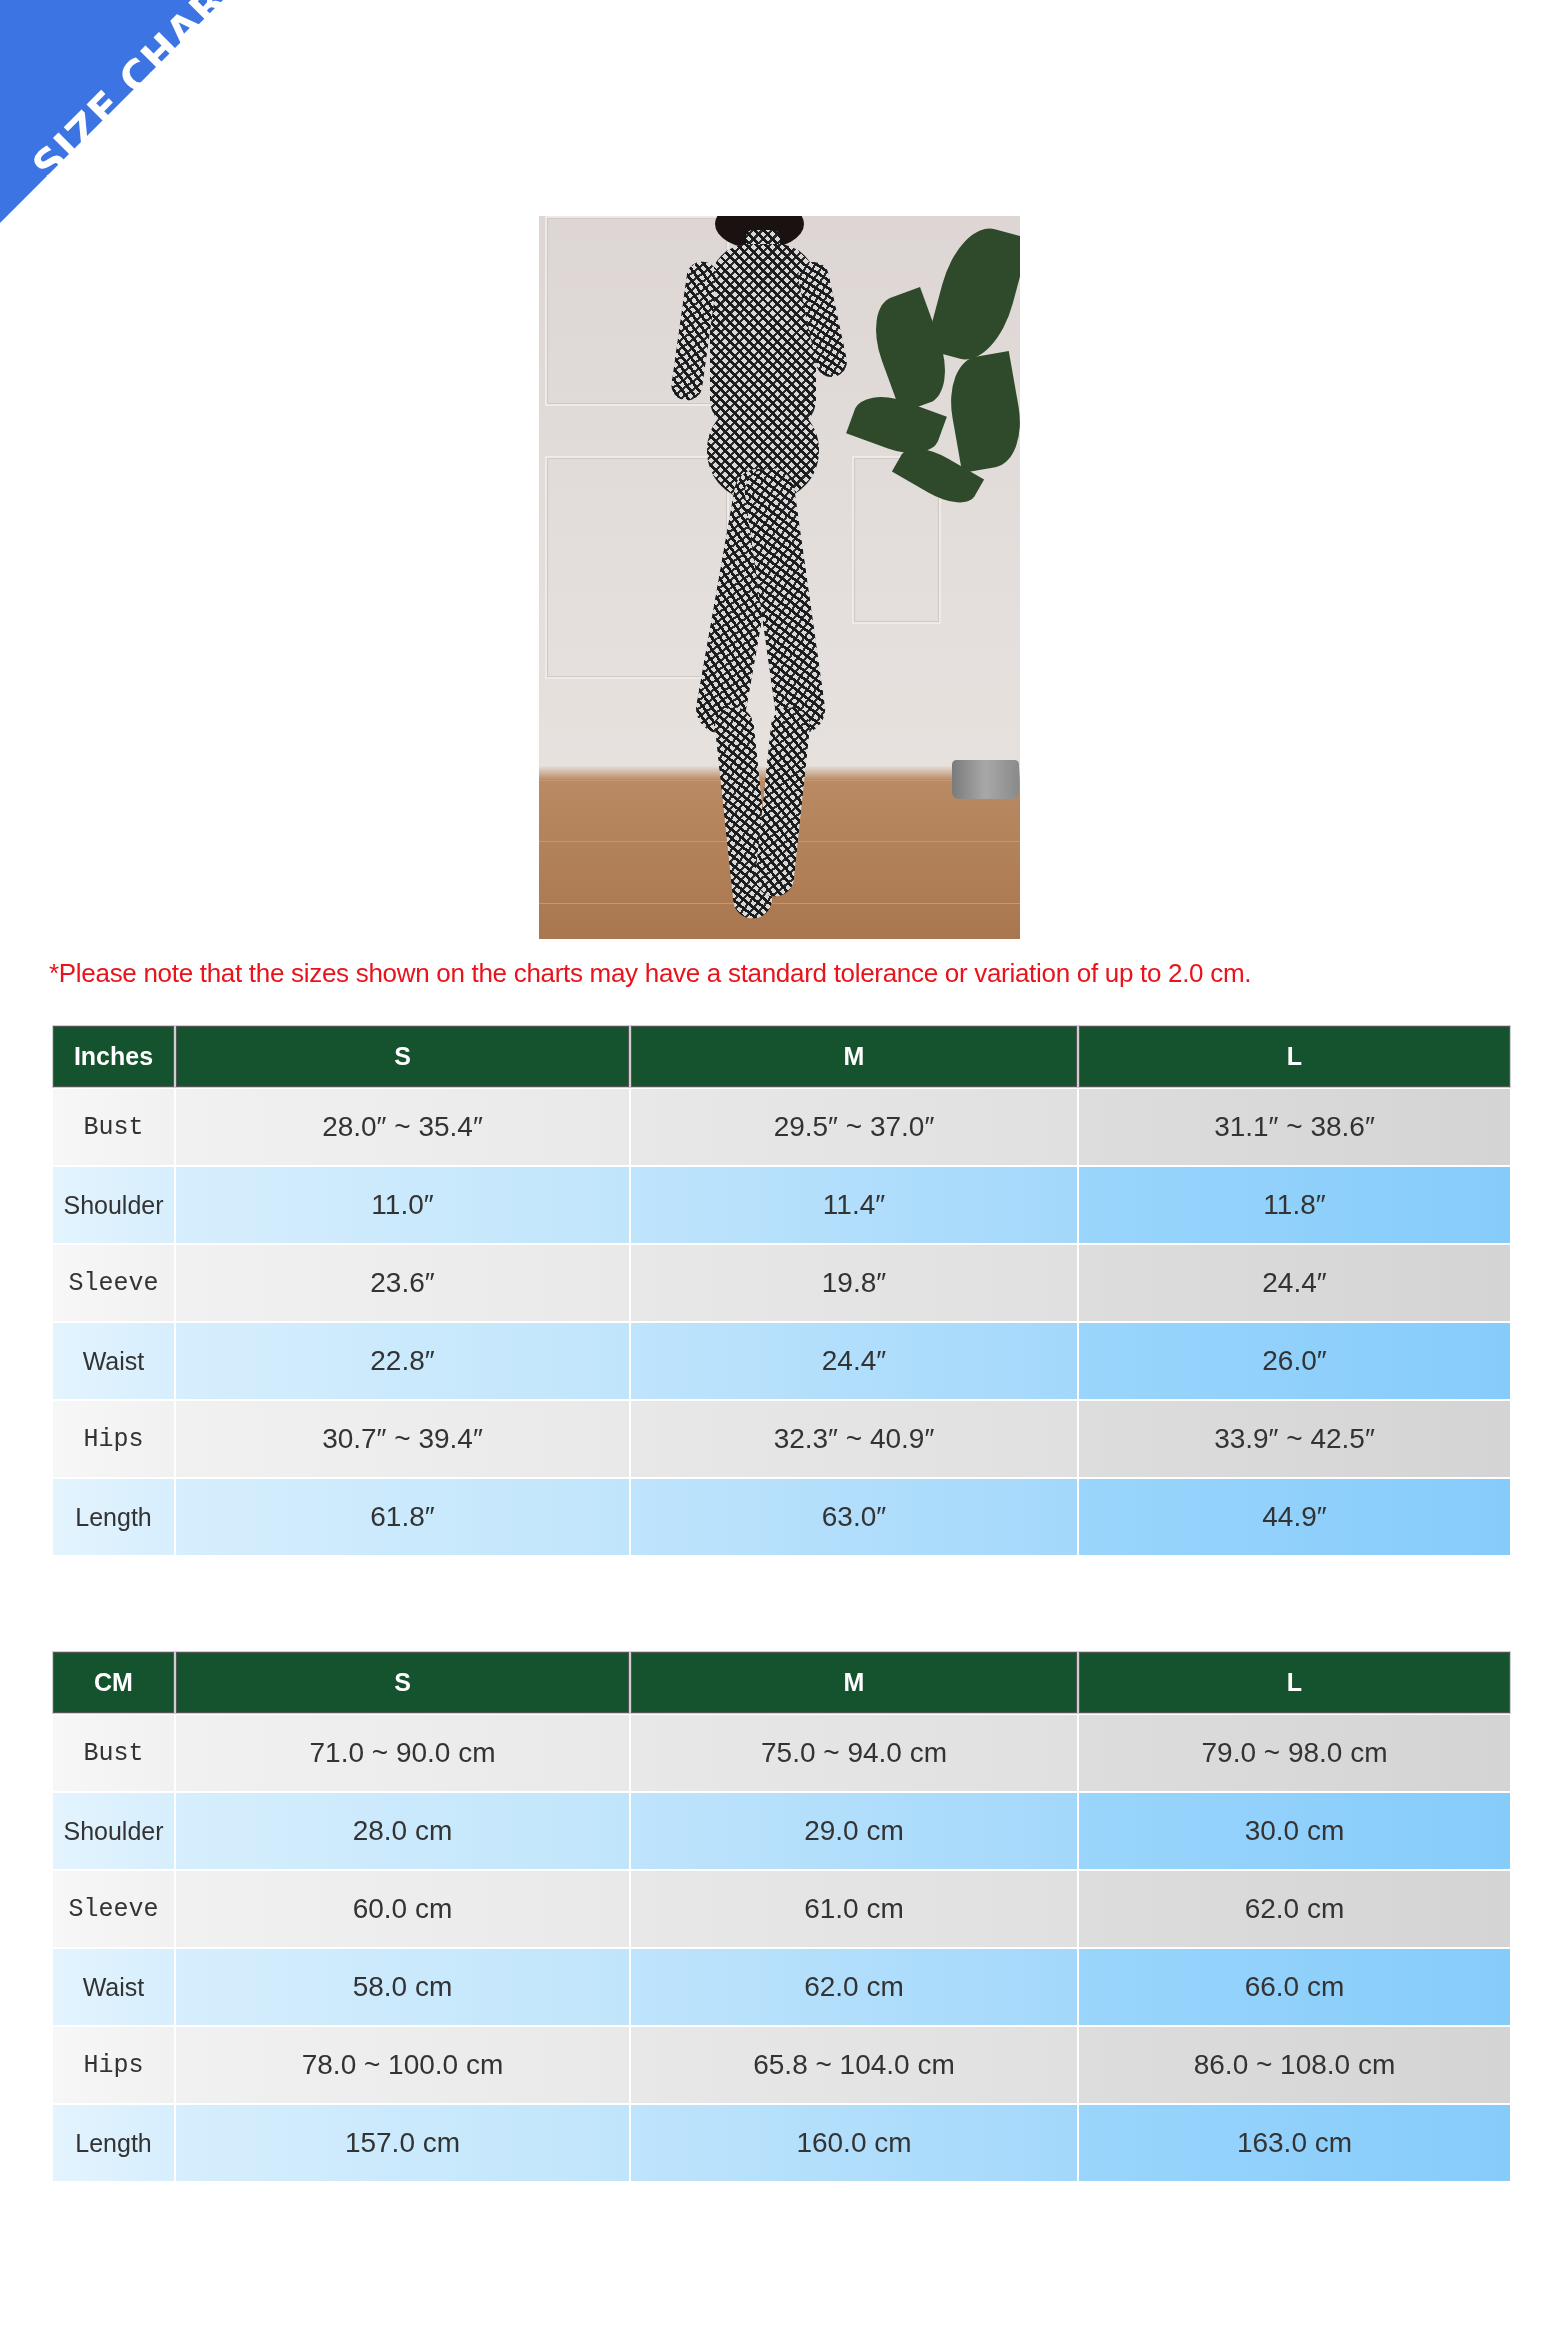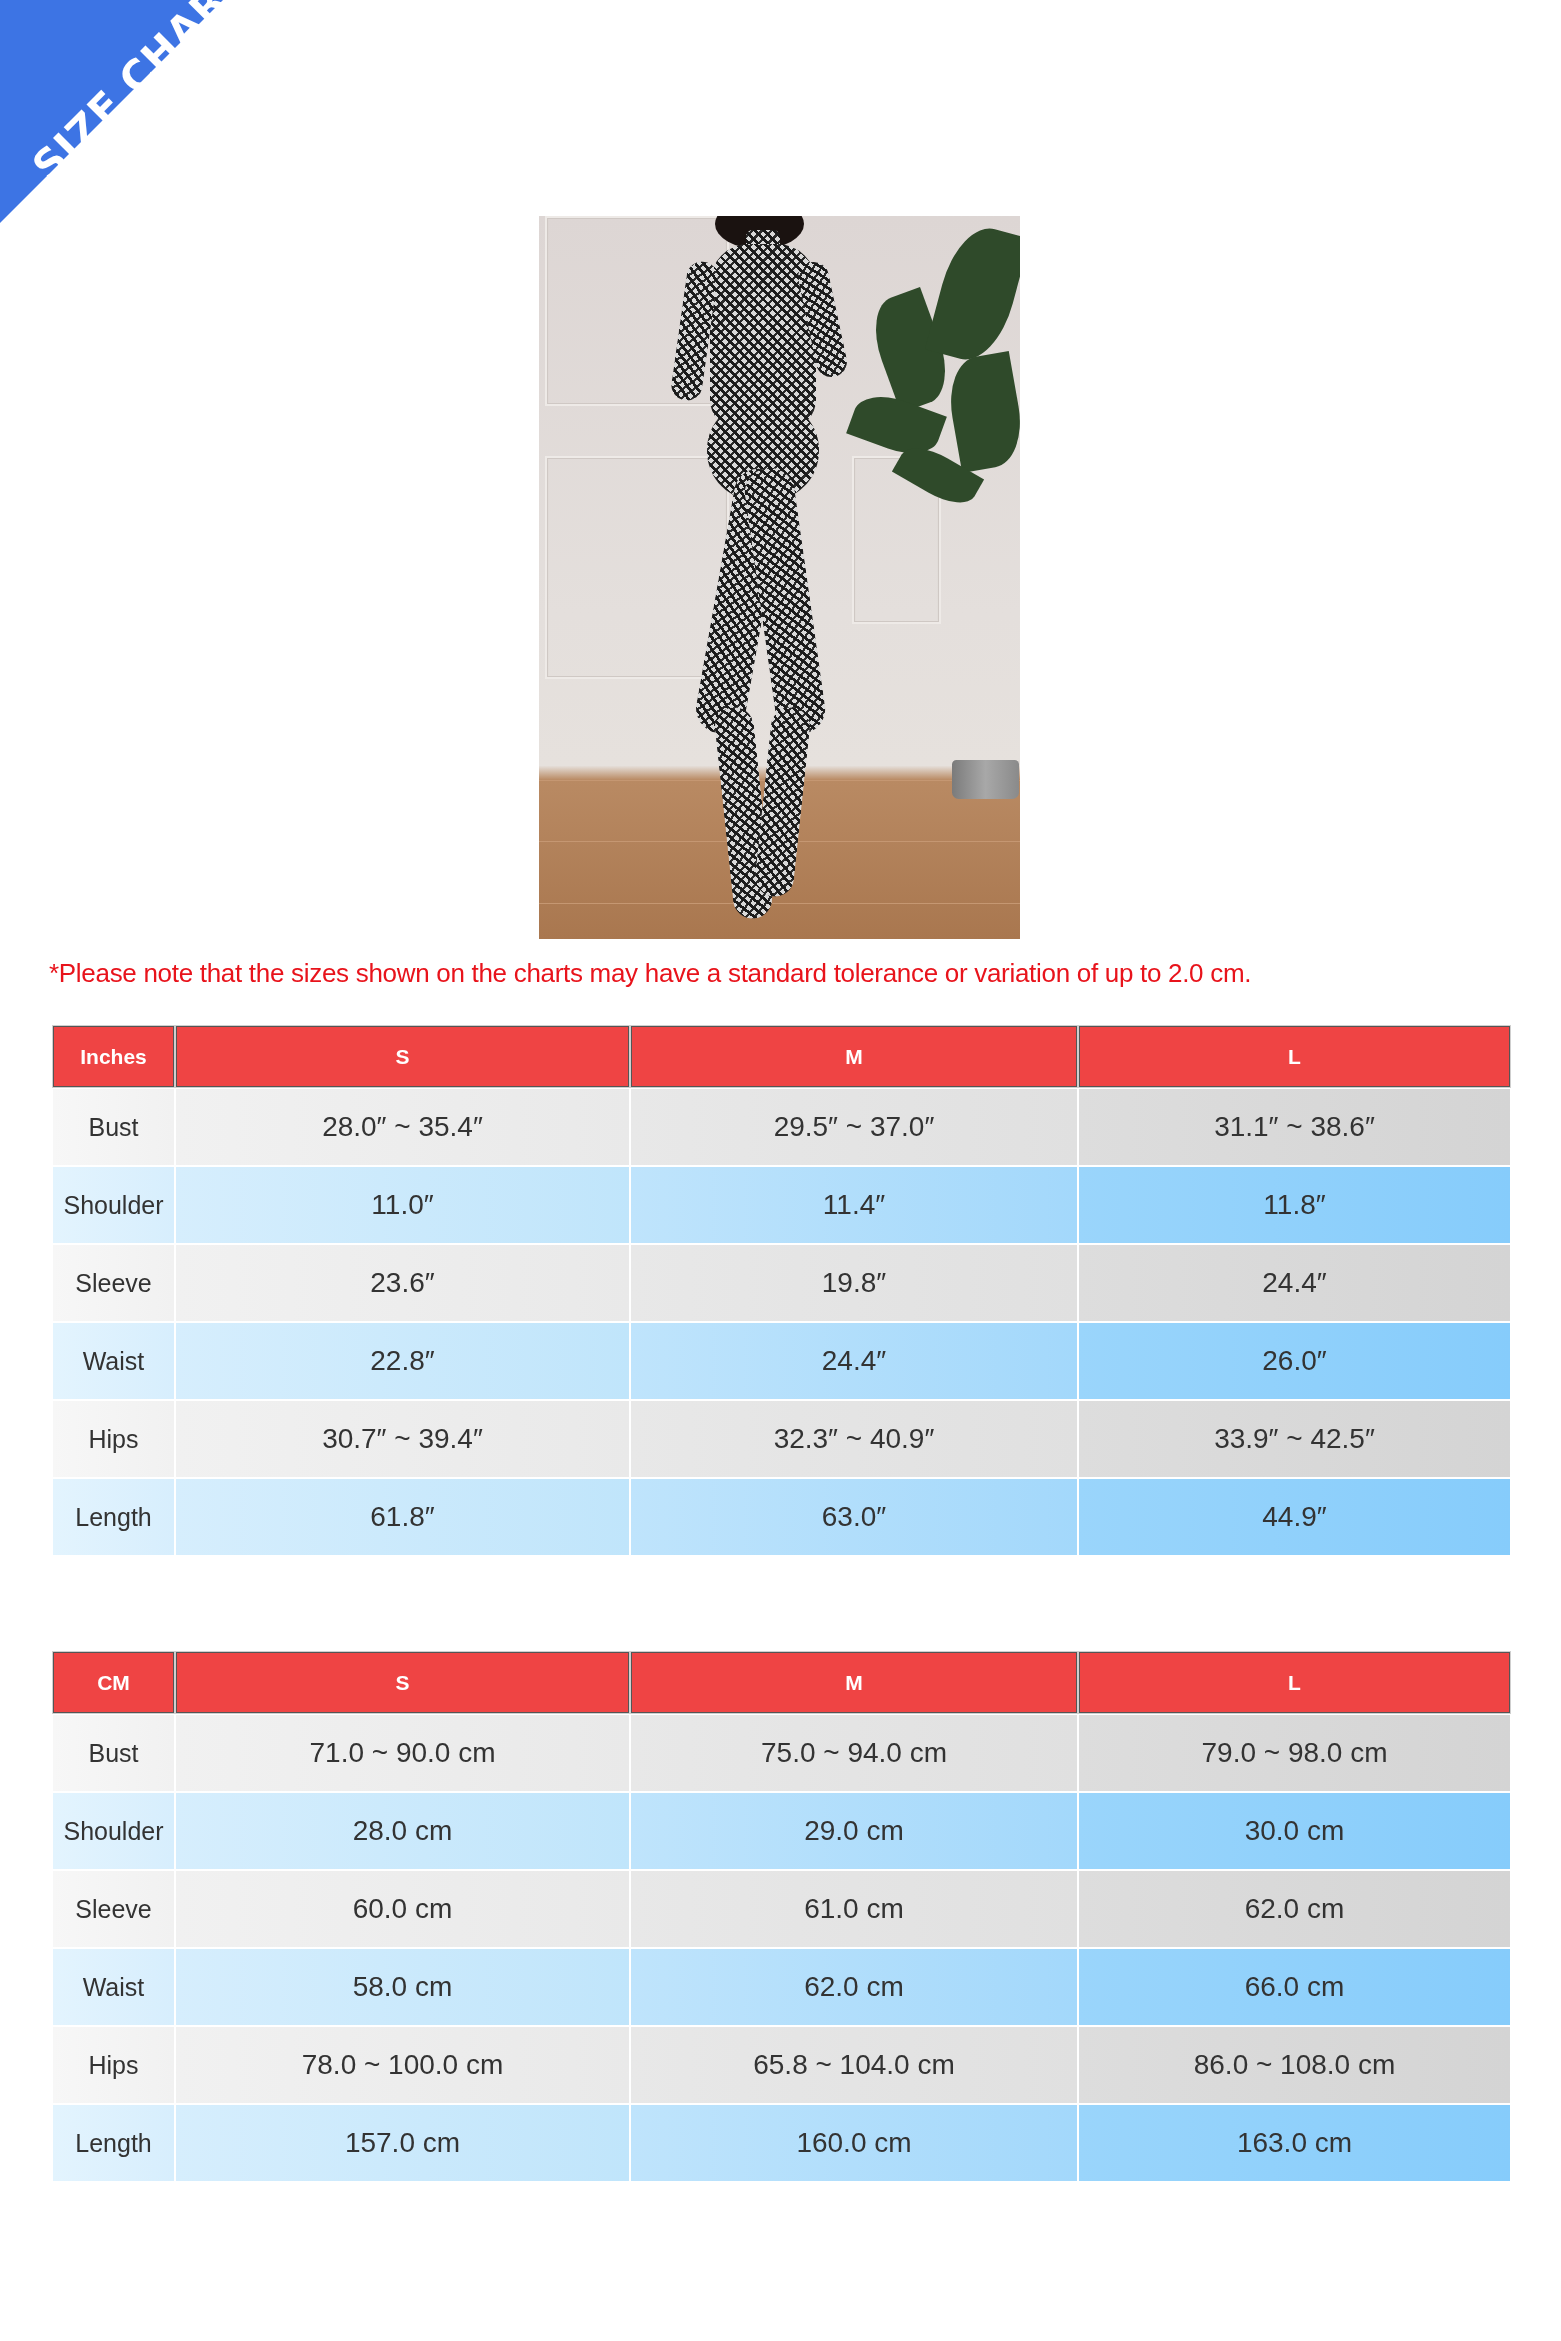--- a/index.html
+++ b/index.html
@@ -66,33 +66,33 @@
       table-layout: fixed;
     }
     .size-table.t1 { top: 1024px; }
     .size-table.t2 { top: 1650px; }
     .size-table col.c0 { width: 121px; }
     .size-table col.c1 { width: 453px; }
     .size-table col.c2 { width: 446px; }
     .size-table col.c3 { width: 431px; }
 
     .size-table th {
-      height: 61px; background: #ef4444; color: #ffffff;
-      font-weight: bold; font-size: 21px; text-align: center; vertical-align: middle;
+      height: 61px; background: #14532d; color: #ffffff;
+      font-weight: bold; font-size: 25px; text-align: center; vertical-align: middle;
       border: 0.6px solid #555;
       outline: 1.1px solid #cfcfcf;
     }
     .size-table td {
       height: 76px; font-size: 28px; text-align: center; vertical-align: middle;
       color: #333333;
     }
     .size-table td.row-label { font-size: 25px; }
 
     
-    tr.gray td:nth-child(1) { background: linear-gradient(90deg, #f7f7f7, #f1f1f1); }
+    tr.gray td:nth-child(1) { background: linear-gradient(90deg, #f7f7f7, #f1f1f1); font-family: Liberation Mono, monospace; }
     tr.gray td:nth-child(2) { background: linear-gradient(90deg, #f1f1f1, #e9e9e9); }
     tr.gray td:nth-child(3) { background: linear-gradient(90deg, #e8e8e8, #e0e0e0); }
     tr.gray td:nth-child(4) { background: linear-gradient(90deg, #dddddd, #d4d4d4); }
 
     
     tr.blue td:nth-child(1) { background: linear-gradient(90deg, #e3f4fe, #d7eefd); }
     tr.blue td:nth-child(2) { background: linear-gradient(90deg, #d6eefd, #c0e5fb); margin-left: 38px; }
     tr.blue td:nth-child(3) { background: linear-gradient(90deg, #bfe4fc, #a3d8fb); }
     tr.blue td:nth-child(4) { background: linear-gradient(90deg, #9ad5fb, #86ccfb); }
   </style>

